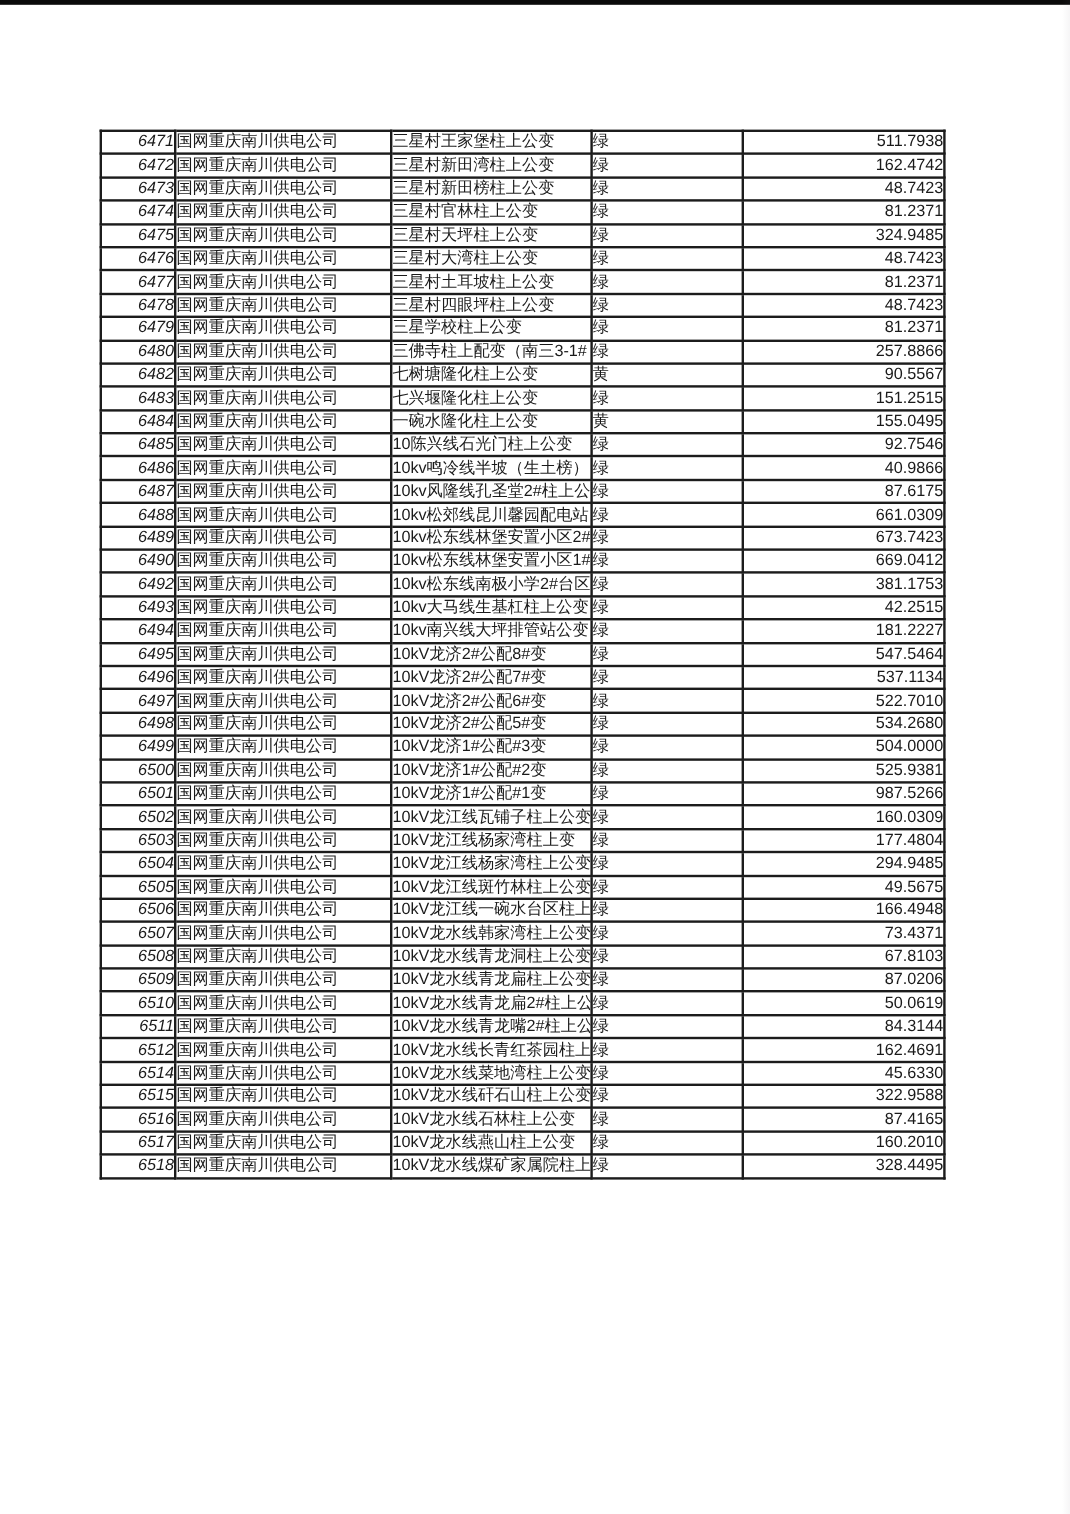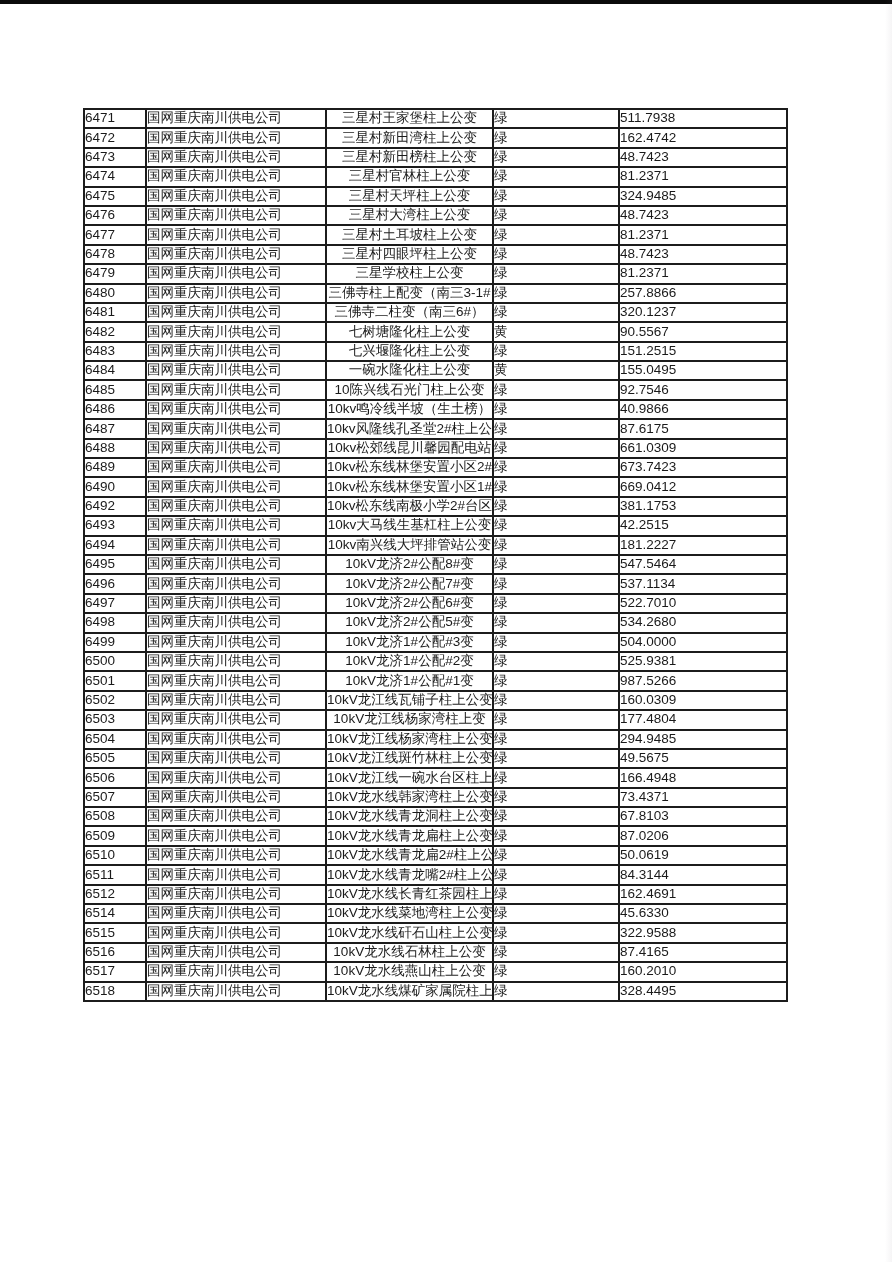--- a/index.html
+++ b/index.html
@@ -43,25 +43,25 @@
     border: 2px solid #1c1c1c;
     height: 17.4px;
     font-size: 13.5px;
     line-height: 1.1;
     color: #1a1a1a;
     padding: 0;
     white-space: nowrap;
     overflow: hidden;
     vertical-align: middle;
   }
-  td.c-id    { text-align: left; }
+  td.c-id    { text-align: right; font-style: italic; }
   td.c-comp  { text-align: left; padding-left: 3px; }
-  td.c-name  { text-align: center; padding-left: 3px; }
+  td.c-name  { text-align: left; padding-left: 3px; }
   td.c-color { text-align: left; padding-left: 4px; }
-  td.c-val   { text-align: left; }
+  td.c-val   { text-align: right; }
 </style>
 </head>
 <body>
 
 <div class="page">
   <div class="top-bar"></div>
   <div class="right-edge-shade"></div>
 
   <table class="data-table">
     <colgroup>
@@ -136,27 +136,20 @@
       <td class="c-val">81.2371</td>
     </tr>
         <tr>
       <td class="c-id">6480</td>
       <td class="c-comp">国网重庆南川供电公司</td>
       <td class="c-name">三佛寺柱上配变（南三3-1#</td>
       <td class="c-color">绿</td>
       <td class="c-val">257.8866</td>
     </tr>
         <tr>
-      <td class="c-id">6481</td>
-      <td class="c-comp">国网重庆南川供电公司</td>
-      <td class="c-name">三佛寺二柱变（南三6#）</td>
-      <td class="c-color">绿</td>
-      <td class="c-val">320.1237</td>
-    </tr>
-        <tr>
       <td class="c-id">6482</td>
       <td class="c-comp">国网重庆南川供电公司</td>
       <td class="c-name">七树塘隆化柱上公变</td>
       <td class="c-color">黄</td>
       <td class="c-val">90.5567</td>
     </tr>
         <tr>
       <td class="c-id">6483</td>
       <td class="c-comp">国网重庆南川供电公司</td>
       <td class="c-name">七兴堰隆化柱上公变</td>

